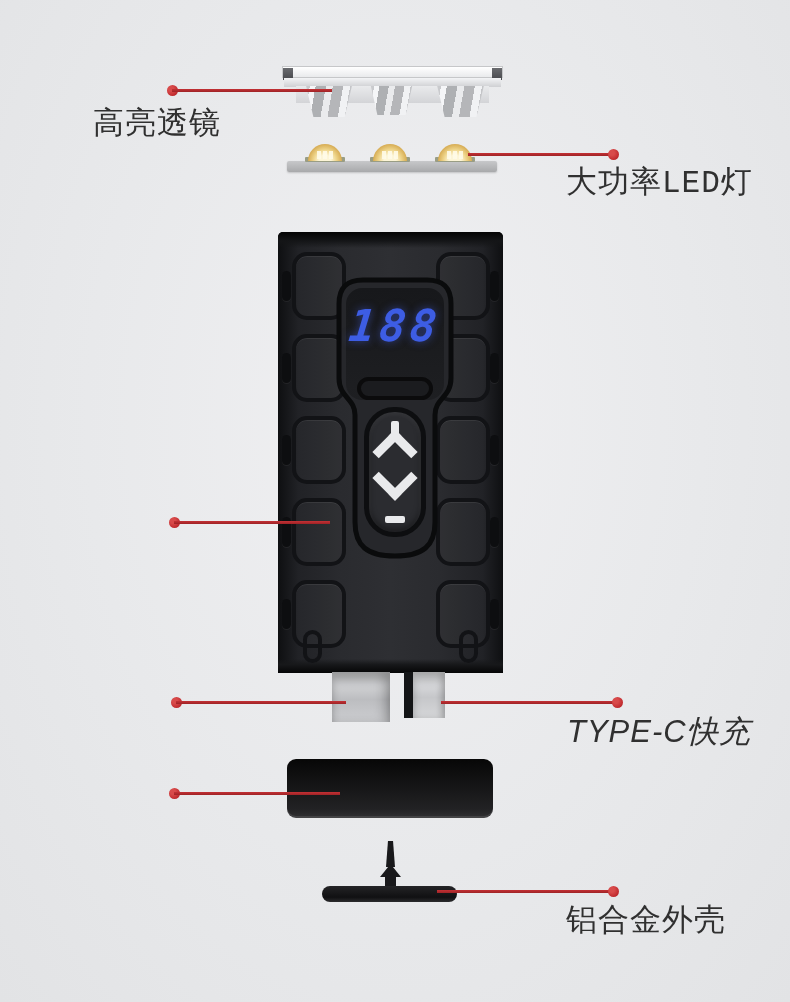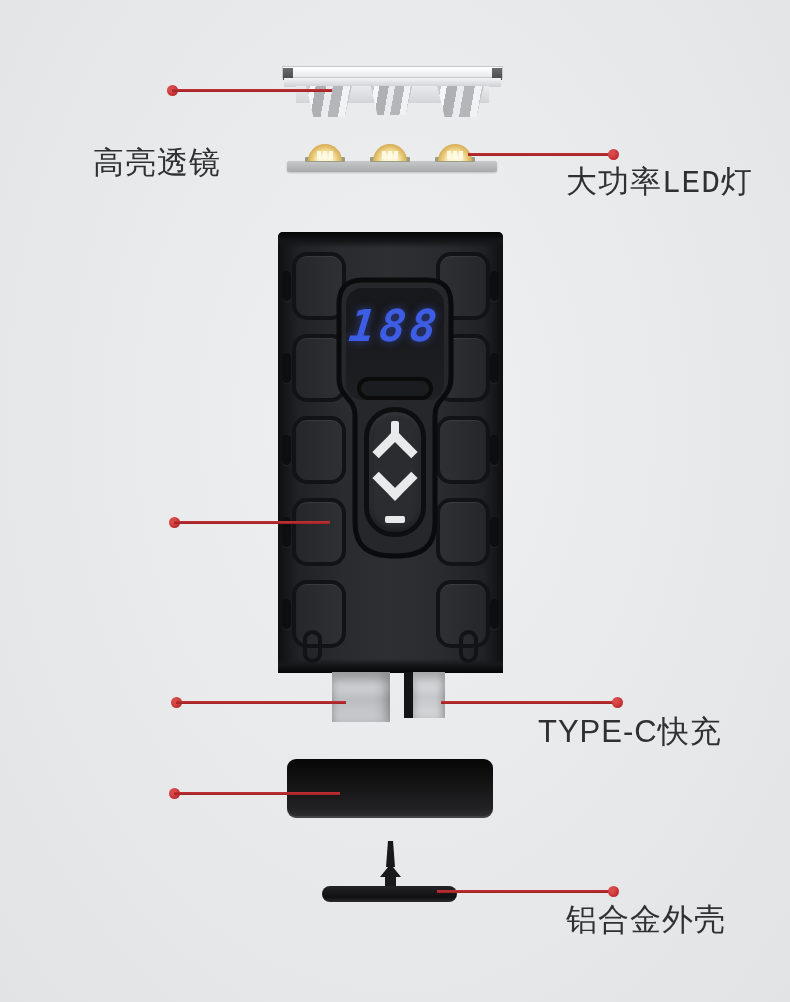--- a/index.html
+++ b/index.html
@@ -167,35 +167,35 @@
 
   <div class="abs abs-cover"></div>
 
   <div class="abs plug-part plug-tip"></div>
   <div class="abs plug-part plug-flare"></div>
   <div class="abs plug-part plug-shaft"></div>
   <div class="abs plug-bar"></div>
 
   <div class="c-dot" style="left:167px;top:85px;"></div>
   <div class="c-line" style="left:172px;top:89px;width:160px;"></div>
-  <div class="c-label" style="left:93px;top:102px;margin-top:40px;">高亮透镜</div>
+  <div class="c-label" style="left:93px;top:102px;">高亮透镜</div>
 
   <div class="c-line" style="left:468px;top:153px;width:145px;"></div>
   <div class="c-dot" style="left:608px;top:149px;"></div>
   <div class="c-label" style="left:566px;top:161px;font-family:Liberation Mono, monospace;">大功率LED灯</div>
 
   <div class="c-dot" style="left:169px;top:517px;"></div>
   <div class="c-line" style="left:174px;top:521px;width:156px;"></div>
 
   <div class="c-dot" style="left:171px;top:697px;"></div>
   <div class="c-line" style="left:176px;top:701px;width:170px;"></div>
 
   <div class="c-line" style="left:441px;top:701px;width:176px;"></div>
   <div class="c-dot" style="left:612px;top:697px;"></div>
-  <div class="c-label" style="left:538px;top:711px;">TYPE-C快充</div>
+  <div class="c-label" style="left:567px;top:711px;font-style:italic;">TYPE-C快充</div>
 
   <div class="c-dot" style="left:169px;top:788px;"></div>
   <div class="c-line" style="left:174px;top:792px;width:166px;"></div>
 
   <div class="c-line" style="left:437px;top:890px;width:176px;"></div>
   <div class="c-dot" style="left:608px;top:886px;"></div>
   <div class="c-label" style="left:566px;top:899px;">铝合金外壳</div>
 
 </div>
 

